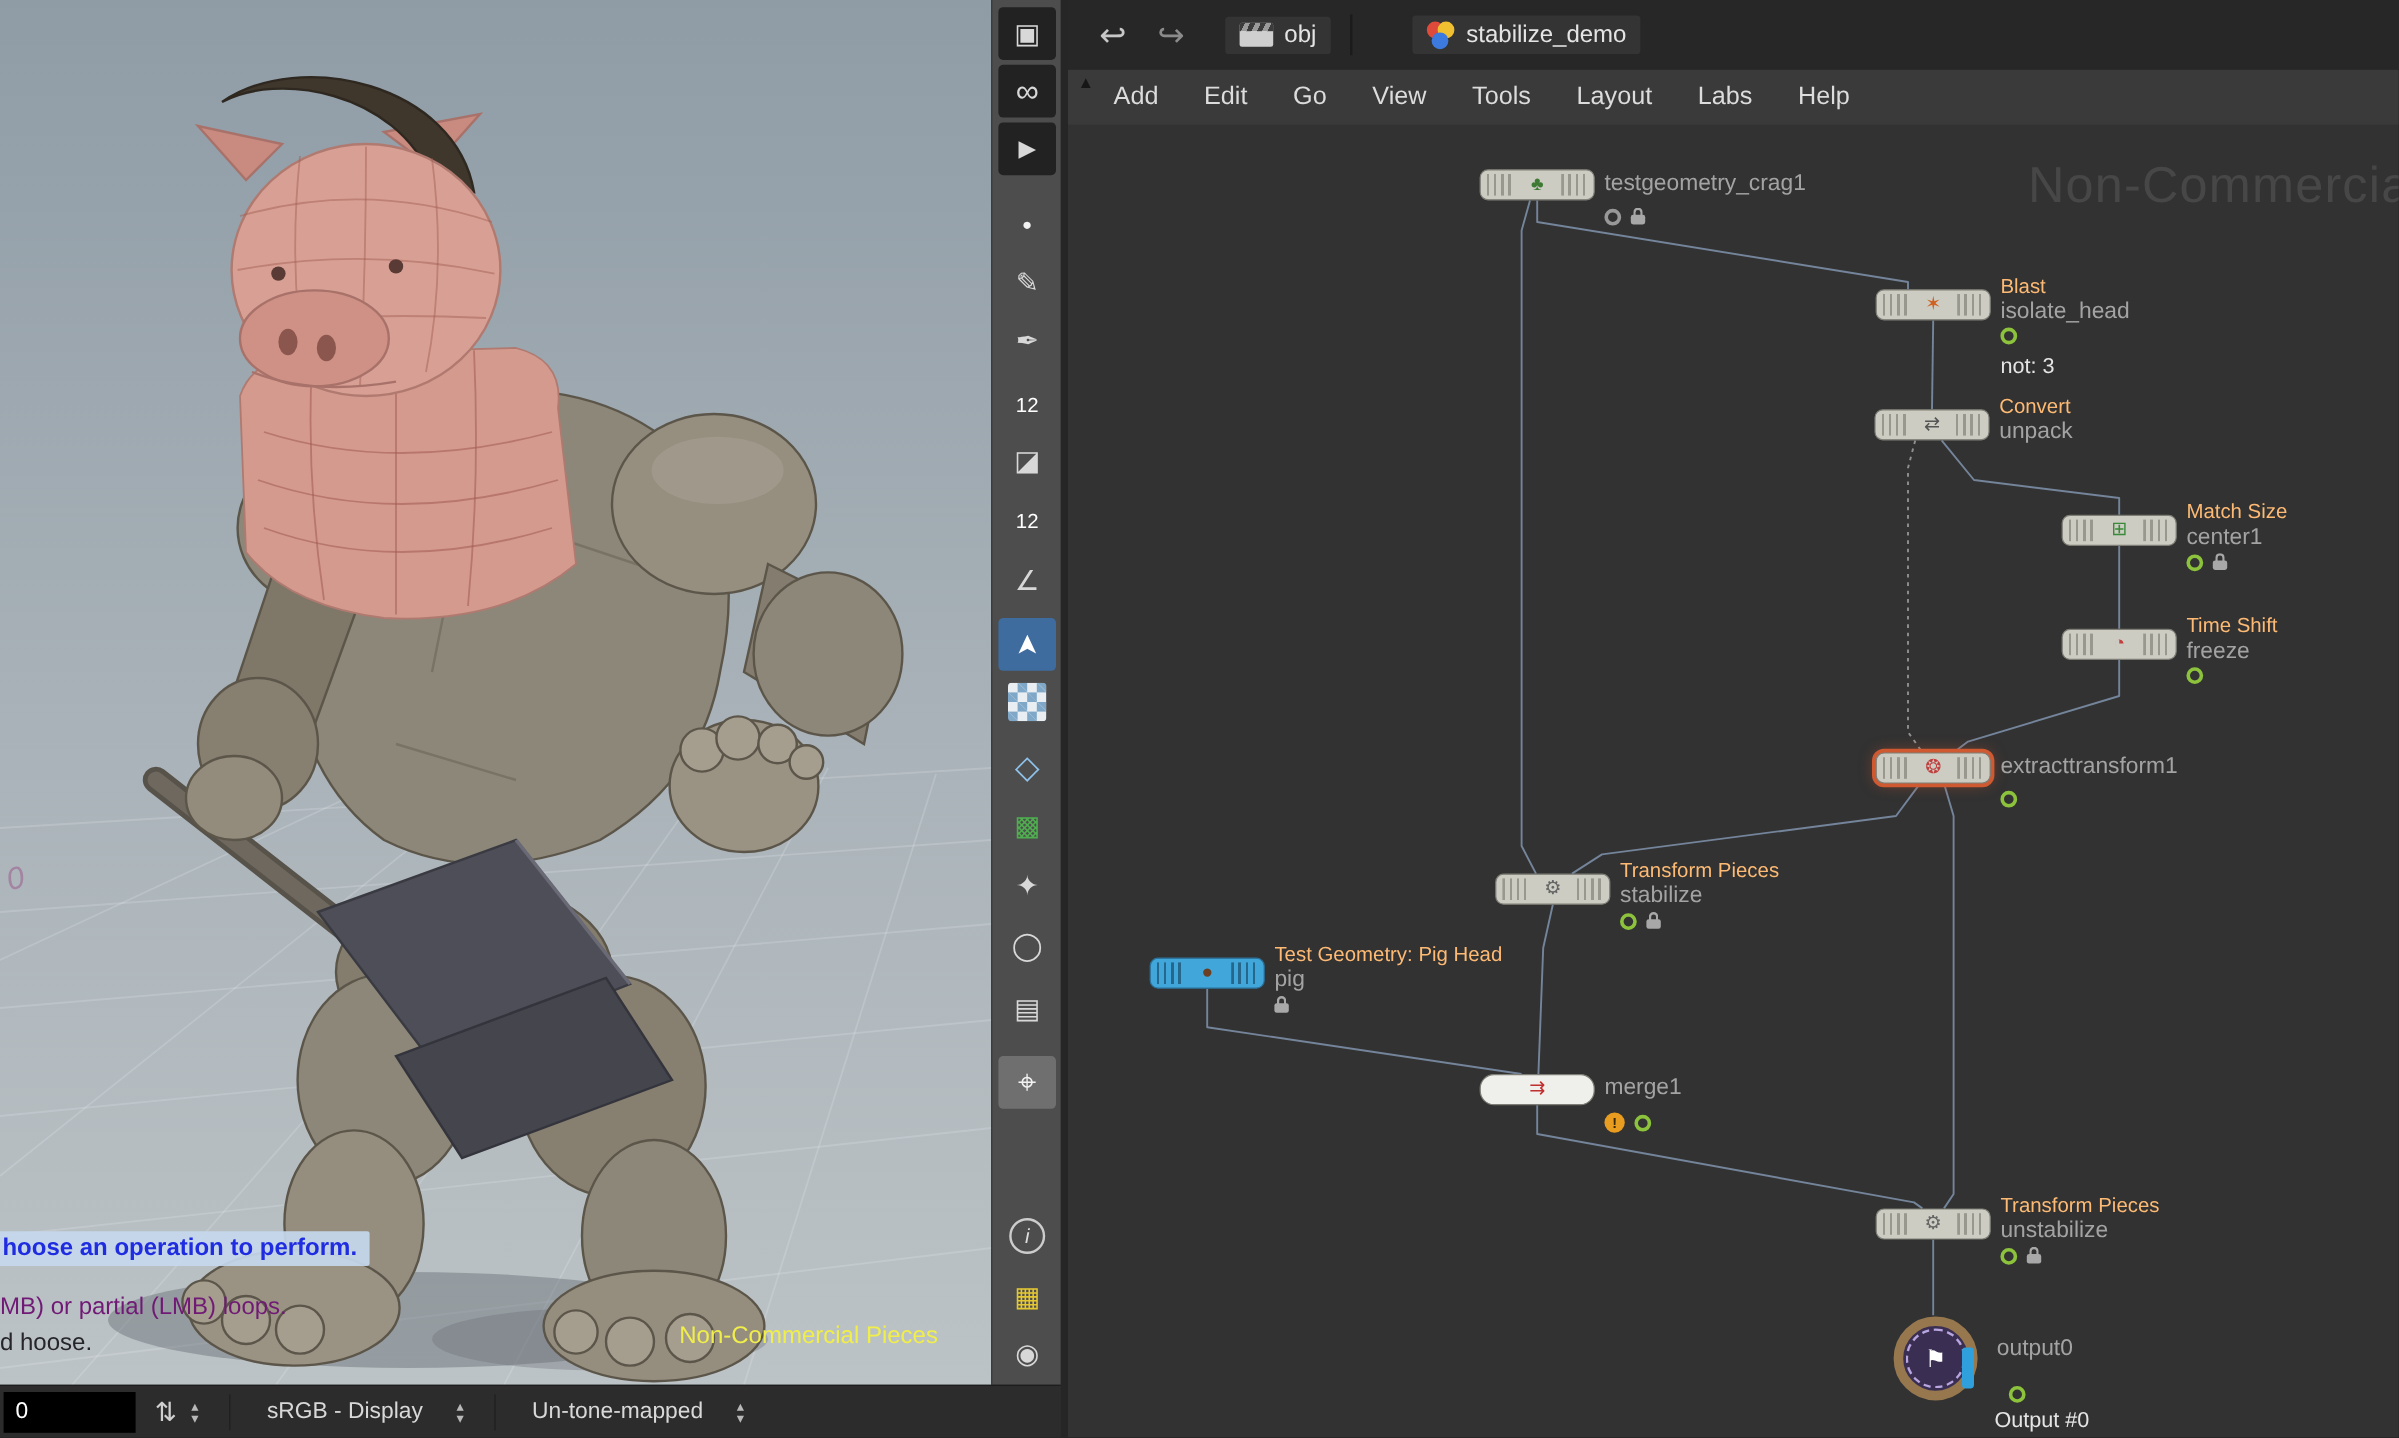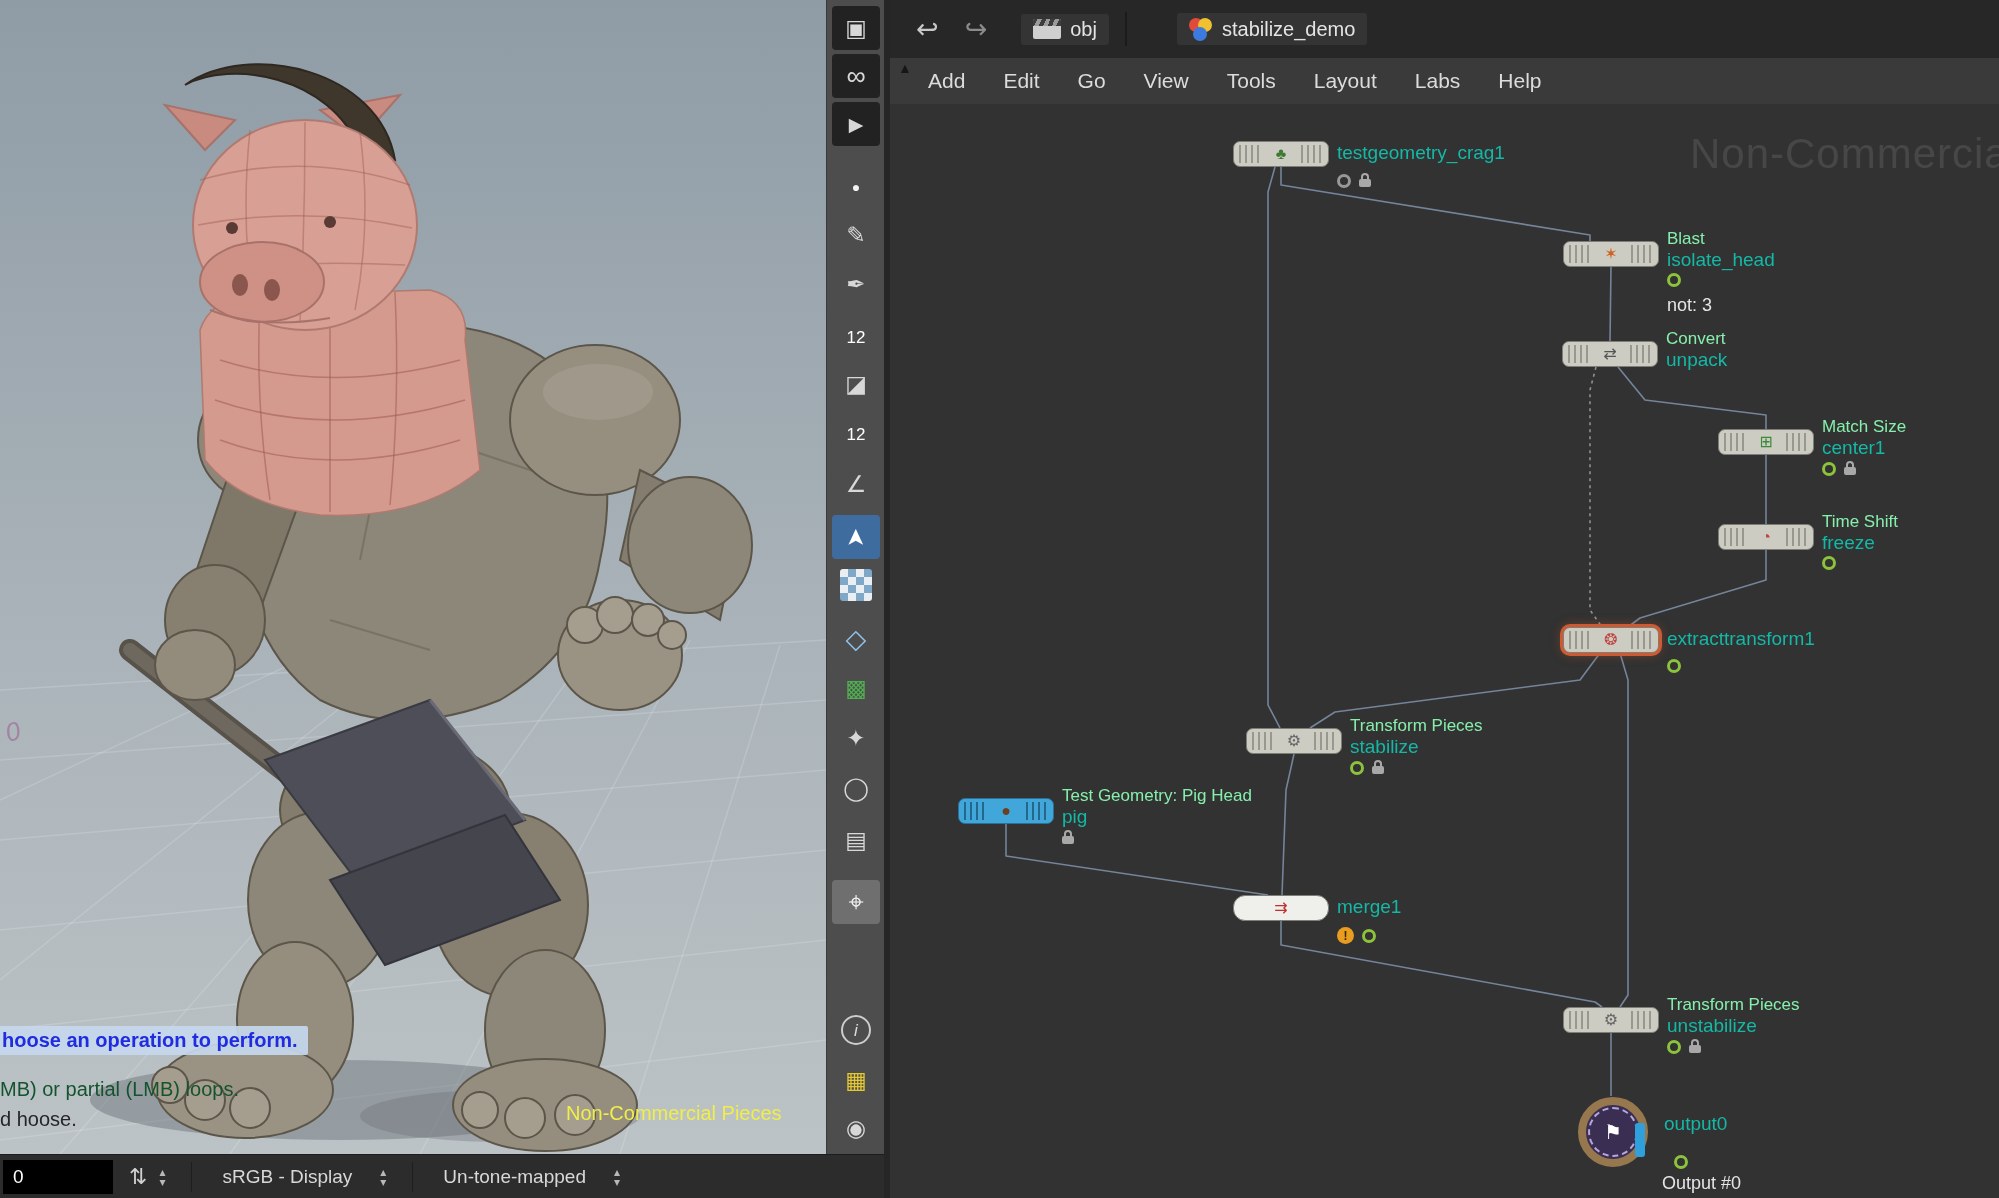--- a/index.html
+++ b/index.html
@@ -4,21 +4,21 @@
 <style>
   html,body{margin:0;padding:0;background:#222}
   .app{position:relative;width:1999px;height:1198px;overflow:hidden;background:#2e2e2e;
        font-family:"Liberation Sans","DejaVu Sans",sans-serif;-webkit-font-smoothing:antialiased}
 
   
   .viewport{position:absolute;left:0;top:0;width:826px;height:1154px;overflow:hidden;background:#a0aab1}
   .viewport svg{display:block}
   .hint{position:absolute;font-size:20px;white-space:nowrap}
   .hint1{left:-10px;top:1026px;color:#1f2ce0;font-weight:bold;background:rgba(198,216,238,.92);padding:3px 10px 3px 12px;border-radius:2px}
-  .hint2{left:0;top:1078px;color:#14532d}
+  .hint2{left:0;top:1078px;color:#701a75}
   .hint3{left:0;top:1108px;color:#26262a}
   .vp-watermark{position:absolute;left:566px;top:1102px;color:#f0ee4a;font-size:20px;white-space:nowrap}
 
   
   .toolbar{position:absolute;left:826px;top:0;width:58px;height:1154px;background:#4d4d4d;border-left:1px solid #3a3a3a}
   .titem{position:absolute;left:5px;width:48px;height:44px;display:flex;align-items:center;justify-content:center;
          color:#d8d8d8;font-size:23px;border-radius:4px;line-height:1}
   .titem.dark{background:#222}
   .titem.active{background:#3f6c9e;color:#fff}
   .titem.lighter{background:#6f6f6f}
@@ -74,22 +74,22 @@
   .wing{position:absolute;top:3px;bottom:3px;width:22px;
         background-image:repeating-linear-gradient(90deg,rgba(55,55,45,.35) 0 2px,transparent 2px 6px)}
   .wing.l{left:5px}.wing.r{right:5px}
   .nicon{font-size:16px;line-height:1}
   .node.sel .node-body{box-shadow:0 0 0 3px #cf5a32,0 0 12px rgba(207,90,50,.55)}
   .node.blue .node-body{background:#41a7da;border-color:#2a7099}
   .node.blue .wing{background-image:repeating-linear-gradient(90deg,rgba(8,40,62,.5) 0 2px,transparent 2px 6px)}
   .node.white .node-body{background:#efefec;border-radius:12px}
   .nlabel{position:absolute;left:104px;top:-12px;white-space:nowrap}
   .node.no-title .nlabel{top:1px}
-  .ntitle{font-size:17px;color:#86efac;line-height:20px}
-  .nname{font-size:19px;color:#14b8a6;line-height:22px}
+  .ntitle{font-size:17px;color:#fdba74;line-height:20px}
+  .nname{font-size:19px;color:#a3a3a3;line-height:22px}
   .badges{position:absolute;left:104px;top:32px;display:flex;gap:8px;align-items:center}
   .b-ring{width:14px;height:14px;border:3px solid #8cc23c;border-radius:50%;box-sizing:border-box}
   .b-clock{width:14px;height:14px;border:3px solid #989898;border-radius:50%;box-sizing:border-box}
   .b-lock{width:12px;height:15px;position:relative}
   .b-lock:before{content:"";position:absolute;left:2px;top:0;width:8px;height:7px;border:2px solid #a8a8a8;border-bottom:none;
                  border-radius:4px 4px 0 0;box-sizing:border-box}
   .b-lock:after{content:"";position:absolute;left:0;top:6px;width:12px;height:8px;background:#a8a8a8;border-radius:2px}
   .b-warn{width:17px;height:17px;background:#e89c20;border-radius:50%;color:#3a2800;font-size:12px;font-weight:bold;
           display:flex;align-items:center;justify-content:center}
   .nextra{position:absolute;left:104px;top:54px;color:#e5e5e5;font-size:18px;white-space:nowrap}

